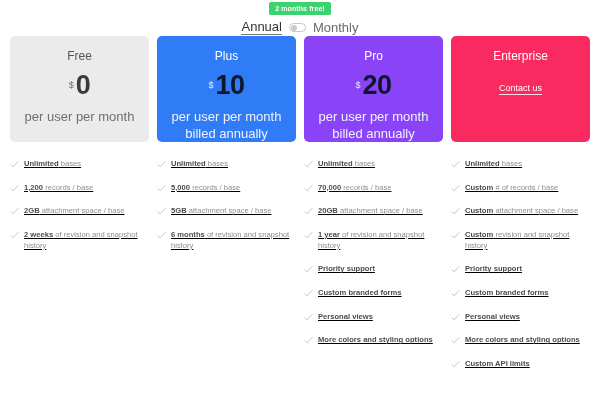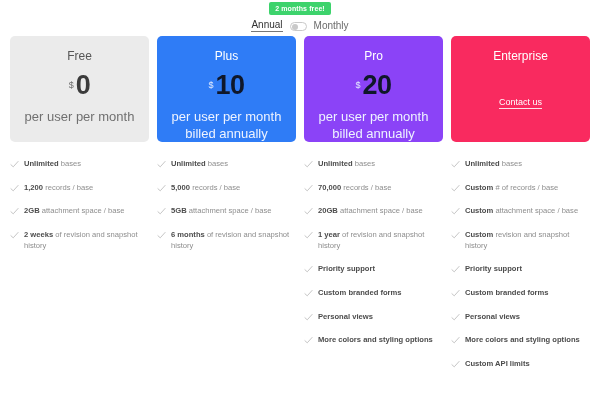--- a/index.html
+++ b/index.html
@@ -26,21 +26,21 @@
     line-height: 1;
     padding: 3px 6px 3px 6px;
     border-radius: 2px;
     letter-spacing: 0.1px;
   }
   .billing-switch {
     display: flex; align-items: center; gap: 7px;
     margin-top: 5px;
   }
   .billing-opt {
-    font-size: 10px;
+    font-size: 13px;
     color: #4a4a4a;
     line-height: 1;
     padding-bottom: 1px;
   }
   .billing-opt.active {
     border-bottom: 1px solid #777777;
     color: #333333;
   }
   .billing-opt.inactive { color: #6b6b6b; }
   .switch {
@@ -113,41 +113,42 @@
     margin-top: 11px;
     font-size: 13px;
     line-height: 1.35;
     text-align: center;
   }
   .card-free .price-note { color: #707070; }
   .card-plus .price-note, .card-pro .price-note { color: #eef3ff; }
 
   .contact-link {
     position: absolute;
-    top: 62px;
+    top: 48px;
     font-size: 9px;
     color: #ffffff;
     border-bottom: 1px solid rgba(255,255,255,0.85);
     padding-bottom: 1px;
     line-height: 1;
     cursor: pointer;
   }
 
   
   .features {
     position: absolute; top: 158px; left: 10px;
     width: 580px;
     display: flex; gap: 8px;
   }
   .feature-col { width: 139px; display: flex; flex-direction: column; }
   .feature-item {
     display: flex;
     align-items: flex-start;
     min-height: 14px;
     padding: 0 0 12.6px 0;
+    text-decoration: underline;
   }
   .check {
     flex: none;
     width: 9px; height: 9px;
     margin-right: 5px;
     margin-top: 2px;
     position: relative;
   }
   .check svg { display: block; }
   .feature-text {

